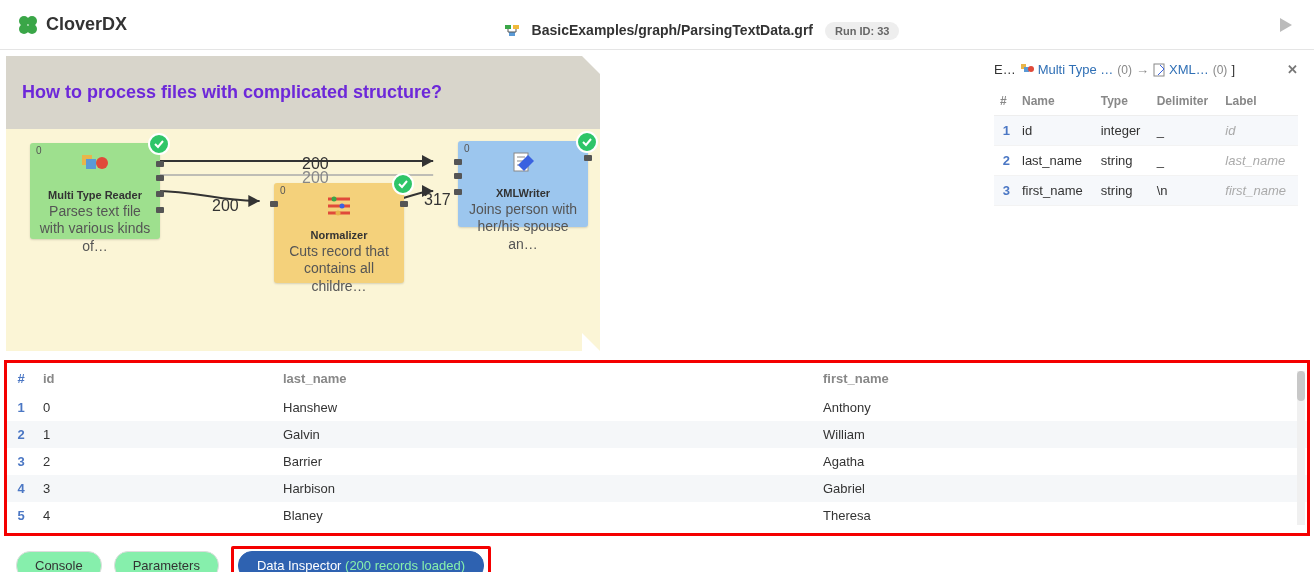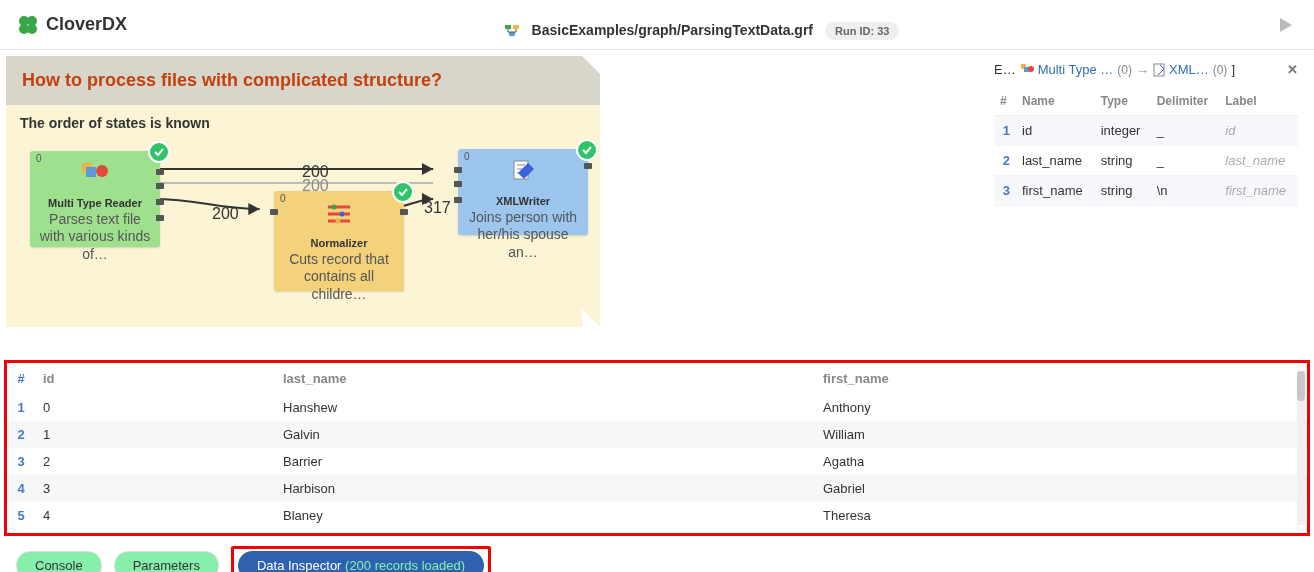--- a/index.html
+++ b/index.html
@@ -11,21 +11,21 @@
   .logo-icon { width: 24px; height: 24px; margin-right: 6px; }
   .header-center { flex: 1; display: flex; justify-content: center; align-items: flex-start; gap: 12px; margin-top: 12px; }
   .file-icon { width: 16px; height: 16px; }
   .file-path { font-weight: 600; color: #333; font-size: 14px; }
   .run-id-badge { background: #eee; border-radius: 12px; padding: 3px 10px; font-size: 11px; color: #666; font-weight: 600; }
   .header-play { width: 18px; height: 18px; margin-right: 4px; }
 
   
   .main-row { display: flex; height: 310px; }
   .graph-area { width: 600px; padding: 6px 0 0 6px; }
-  .note-title { background: #d8d5cb; padding: 14px 16px; font-size: 18px; font-weight: bold; color: #c2410c; position: relative; }
+  .note-title { background: #d8d5cb; padding: 26px 16px; font-size: 18px; font-weight: bold; color: #6d28d9; position: relative; }
   .note-title::after { content: ''; position: absolute; top: 0; right: 0; border-style: solid; border-width: 0 18px 18px 0; border-color: transparent #fff transparent transparent; }
   .note-body { background: #fbf5d6; padding: 10px 14px 12px; position: relative; height: 222px; }
   .note-body::after { content: ''; position: absolute; bottom: 0; right: 0; border-style: solid; border-width: 18px 0 0 18px; border-color: transparent transparent transparent #fff; }
   .note-sub { font-weight: bold; font-size: 14px; margin-bottom: 16px; color: #333; }
 
   .canvas { position: relative; height: 160px; }
   .node { position: absolute; border-radius: 3px; text-align: center; padding: 6px 8px 4px; font-size: 11px; line-height: 1.25; box-shadow: 0 1px 2px rgba(0,0,0,.15); }
   .node .idx { position: absolute; top: 2px; left: 6px; font-size: 10px; color: #555; }
   .node .title { font-weight: 600; color: #333; margin-top: 10px; }
   .node .sub { color: #555; font-size: 14px; }
@@ -109,21 +109,20 @@
   <svg class="header-play" viewBox="0 0 18 18">
       <path fill="#bbb" d="M4 2l12 7-12 7z"></path>
     </svg>
 </div>
 
 <div class="main-row">
 
   <div class="graph-area">
     <div class="note-title">How to process files with complicated structure?</div>
     <div class="note-body">
-      <div class="note-sub">The order of states is known</div>
       <div class="canvas">
 
         <svg class="edges" viewBox="0 0 600 160" preserveAspectRatio="none">
           <defs>
               <marker id="arr" markerWidth="8" markerHeight="8" refX="6" refY="3" orient="auto">
                 <path d="M0,0 L6,3 L0,6 Z" fill="#333"></path>
               </marker>
             </defs>
           <path d="M140 22 L438 22" stroke="#333" stroke-width="2" fill="none" marker-end="url(#arr)"></path>
           <path d="M140 36 L438 36" stroke="#aaa" stroke-width="1.5" fill="none"></path>

